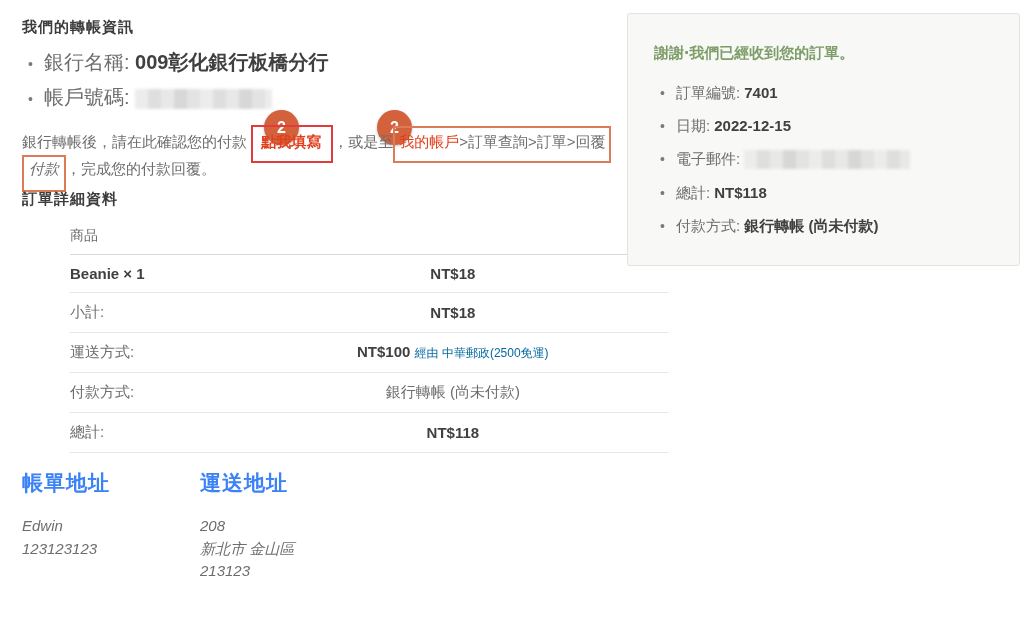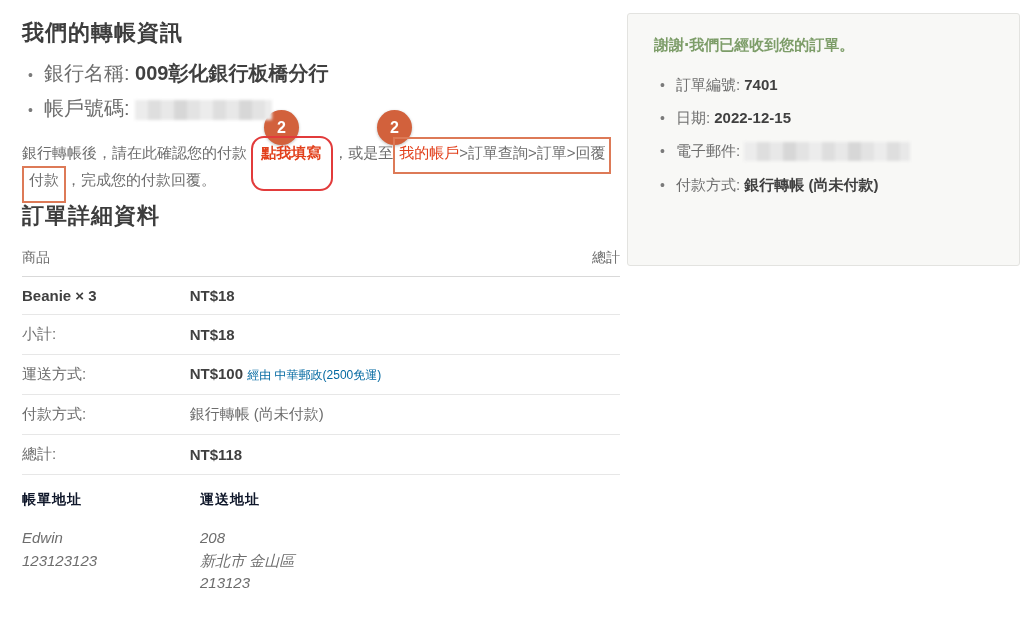--- a/index.html
+++ b/index.html
@@ -8,21 +8,21 @@
 
   .page {
     position:relative; width:1024px; height:633px;
     background:#ffffff; color:#6d6d6d; overflow:hidden;
   }
 
   
   .main { position:absolute; left:22px; top:10px; width:598px; }
 
   h2.sec-heading {
-    font-size:22px; font-weight:bold; color:#3d3d3d;
+    font-size:15px; font-weight:bold; color:#3d3d3d;
     margin:8px 0 0 0; letter-spacing:1px;
   }
 
   ul.dash-list { list-style:none; margin:16px 0 0 0; padding:0 0 0 6px; }
   ul.dash-list li { font-size:20px; color:#6d6d6d; margin:0 0 15px 0; line-height:18px; }
   ul.dash-list li::before { content:"•"; color:#7a7a7a; margin-right:11px; font-size:14px; }
   .bold-val { font-weight:bold; color:#404040; }
 
   
   .redact {
@@ -43,53 +43,53 @@
     font-weight:bold; font-size:16px;
     display:flex; align-items:center; justify-content:center;
     box-shadow:0 1px 3px rgba(0,0,0,.25);
   }
   .badge-1 { left:264px; top:110px; }
   .badge-2 { left:377px; top:110px; }
 
   
   .note { font-size:15px; line-height:27px; color:#6d6d6d; margin:19px 0 0 0; }
   .ann { border:2px solid; }
-  .ann-red    { border-color:var(--box_red,#e23b3b);    padding:6px 10px 28px 8px;border-radius:13px; }
+  .ann-red    { border-color:var(--box_red,#e23b3b);    padding:6px 10px 11px 8px; }
   .ann-orange { border-color:var(--box_orange,#dd7a57); padding:5px 4px 11px 4px; }
-  .ann-orange2{ border-color:var(--box_orange,#dd7a57); padding:3px 5px 13px 5px; }
+  .ann-orange2{ border-color:var(--box_orange,#dd7a57); padding:3px 5px 13px 5px;font-style:italic; }
   .red-link { color:var(--link_red,#e2401c); font-weight:bold; text-decoration:none; cursor:pointer; }
   .red-link-plain { color:var(--link_red,#e2401c); text-decoration:none; cursor:pointer;text-align:center; }
 
   
   .order-heading { margin-top:24px; }
-  table.order-table { width:100%; border-collapse:collapse; margin-top:12px; font-size:15px; }
+  table.order-table { width:100%; border-collapse:collapse; margin-top:12px; font-size:15px;margin-left:48px; }
   table.order-table th {
     font-weight:normal; color:#6d6d6d; font-size:14px; text-align:left;
     padding:6px 0 9px 0; border-bottom:1px solid #d9d9d9;
   }
   table.order-table th:last-child { text-align:right; }
   table.order-table td { padding:10px 0; border-bottom:1px solid #e7e7e7; }
-  table.order-table td:last-child { text-align:left; }
+  table.order-table td:last-child { text-align:center; }
   tr.product-row td { font-weight:bold; color:#404040; }
   .cell-label { color:#6d6d6d; }
   .gray-val { color:#6d6d6d; font-weight:normal; }
   .ship-note { font-size:12px; color:#0369a1; font-weight:normal; }
 
   
   .addresses { display:flex; margin-top:16px; }
   .addr-col-billing { width:178px; }
-  h3.addr-heading { font-size:14px; font-weight:bold; color:#0f172a; margin:0 0 18px 0; letter-spacing:1px; }
+  h3.addr-heading { font-size:21px; font-weight:bold; color:#3b82f6; margin:0 0 18px 0; letter-spacing:1px; }
   .addr-lines { font-style:italic; font-size:15px; color:#6d6d6d; line-height:22.5px; }
   .addr-spacer { height:22.5px; }
 
   
   .summary {
     position:absolute; left:627px; top:13px; width:393px; height:253px;
     background:#f8f8f6; border:1px solid #e3e3e0; border-radius:3px;
-    padding:22px 26px;
+    padding:30px 26px;
   }
   .thanks { margin:0; font-size:15px; font-weight:bold; color:var(--success_green,#7d9d69); }
   .summary ul { list-style:none; margin:21px 0 16px 0; padding:0 0 0 6px; }
   .summary li { font-size:15px; color:#6d6d6d; margin-bottom:15px; line-height:18px; }
   .summary li::before { content:"•"; color:#7a7a7a; margin-right:11px; font-size:14px; }
 </style>
 </head>
 <body>
 
 <div class="page">
@@ -113,21 +113,21 @@
 
     <table class="order-table">
       <thead>
         <tr>
           <th>商品</th>
           <th>總計</th>
         </tr>
       </thead>
       <tbody>
         <tr class="product-row">
-          <td>Beanie × 3</td>
+          <td>Beanie × 1</td>
           <td>NT$18</td>
         </tr>
         <tr>
           <td class="cell-label">小計:</td>
           <td class="bold-val">NT$18</td>
         </tr>
         <tr>
           <td class="cell-label">運送方式:</td>
           <td><span class="bold-val">NT$100</span> <span class="ship-note">經由 中華郵政(2500免運)</span></td>
         </tr>
@@ -164,17 +164,18 @@
     </div>
 
   </div>
 
   <aside class="summary">
     <p class="thanks">謝謝‧我們已經收到您的訂單。</p>
     <ul>
       <li><span class="cell-label">訂單編號:</span> <span class="bold-val">7401</span></li>
       <li><span class="cell-label">日期:</span> <span class="bold-val">2022-12-15</span></li>
       <li><span class="cell-label">電子郵件:</span> <span class="redact redact-side-email"></span></li>
+      <li><span class="cell-label">總計:</span> <span class="bold-val">NT$118</span></li>
       <li><span class="cell-label">付款方式:</span> <span class="bold-val">銀行轉帳 (尚未付款)</span></li>
     </ul>
   </aside>
 
 </div>
 
 </body></html>

